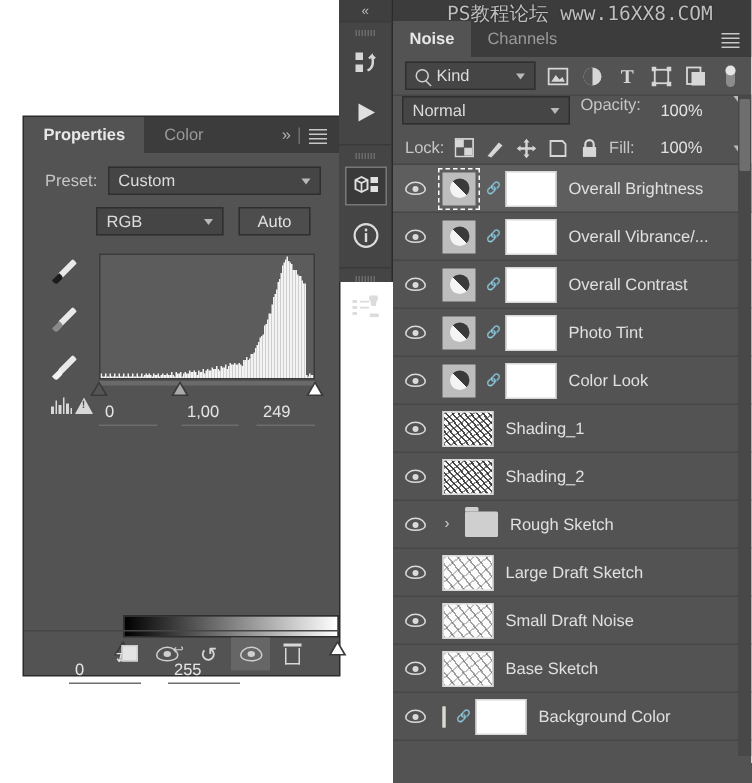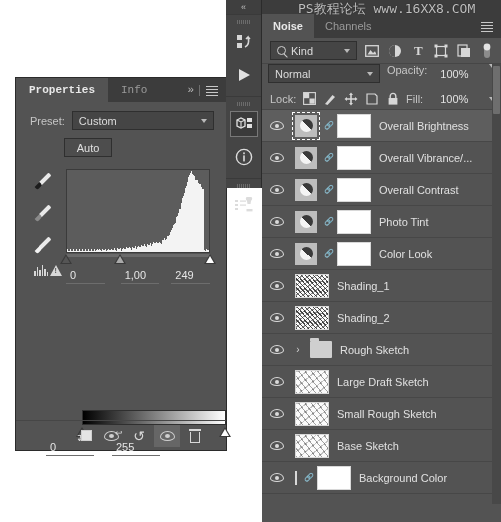--- a/index.html
+++ b/index.html
@@ -17,21 +17,20 @@
   #properties-panel {
     position: absolute; left: 16px; top: 78px;
     width: 210px; height: 372px;
     background: #535353;
     box-shadow: 0 0 0 1px #2b2b2b;
   }
   .panel-tabbar {
     height: 24px; background: #3c3c3c;
     display: flex; align-items: stretch;
     position: relative;
-    font-family: Liberation Mono, monospace;
   }
   .ptab {
     padding: 0 13px; display: flex; align-items: center;
     font-size: 11px; color: #9a9a9a; cursor: default;
   }
   .ptab.active { background: #535353; color: #e8e8e8; font-weight: bold; }
   .tabbar-right {
     margin-left: auto; display: flex; align-items: center;
     gap: 6px; padding-right: 8px; color: #b4b4b4;
   }
@@ -385,21 +384,21 @@
 </head>
 <body>
 
 <div id="properties-panel">
 
   <div class="panel-tabbar">
     <div class="ptab active">
       <span>Properties</span>
     </div>
     <div class="ptab">
-      <span>Info</span>
+      <span>Color</span>
     </div>
     <div class="tabbar-right">
       <span class="chev-dbl">»</span>
       <span class="vdiv"></span>
       <span class="hamburger">
           <i></i>
           <i></i>
           <i></i>
           <i></i>
         </span>
@@ -409,20 +408,24 @@
 
   <div class="preset-row">
     <span class="lbl">Preset:</span>
     <span class="select" id="preset-select">
       <span>Custom</span>
       <span class="caret"></span>
     </span>
   </div>
 
   <div class="channel-row">
+    <span class="select" id="channel-select">
+      <span>RGB</span>
+      <span class="caret"></span>
+    </span>
     <span class="btn">Auto</span>
   </div>
 
   <div class="hist-area">
     <div class="droppers">
       <span class="dropper" id="eyedropper-black">
           <i class="body"></i>
           <i class="tip"></i>
         </span>
       <span class="dropper" id="eyedropper-gray">
@@ -953,21 +956,21 @@
         </div>
         <span class="layer-name">Large Draft Sketch</span>
       </div>
       <div class="layer-row">
         <div class="eye-cell">
           <span class="eye"></span>
         </div>
         <div class="thumb-cell">
           <span class="sketch-thumb light" style="margin-left: 3px;"></span>
         </div>
-        <span class="layer-name">Small Rough Sketch</span>
+        <span class="layer-name">Small Draft Noise</span>
       </div>
       <div class="layer-row">
         <div class="eye-cell">
           <span class="eye"></span>
         </div>
         <div class="thumb-cell">
           <span class="sketch-thumb light" style="margin-left: 3px;"></span>
         </div>
         <span class="layer-name">Base Sketch</span>
       </div>

